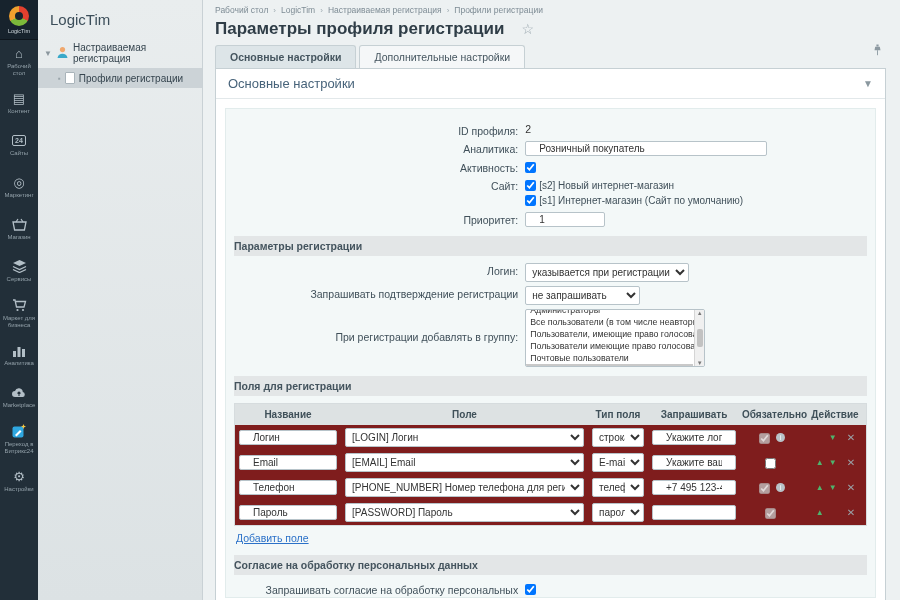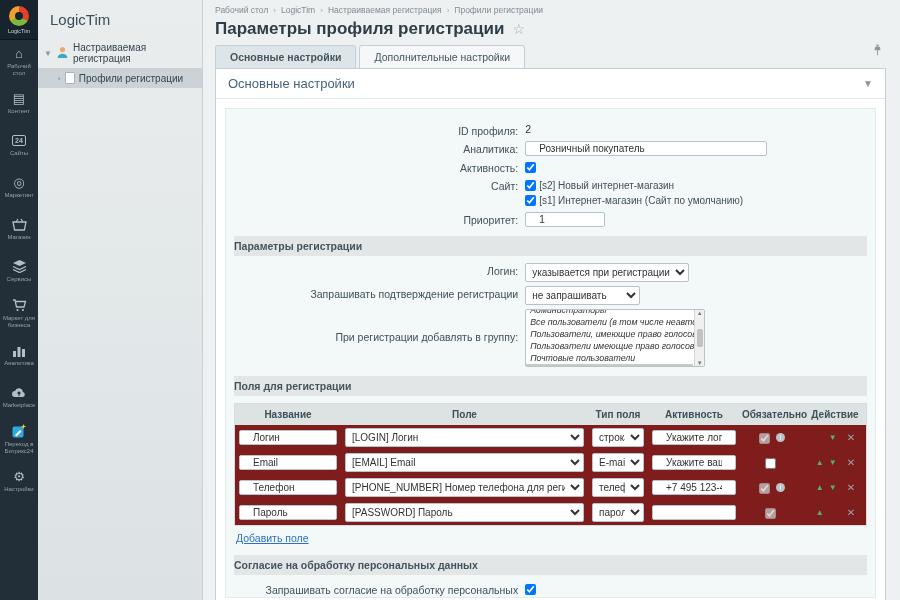--- a/index.html
+++ b/index.html
@@ -23,21 +23,21 @@
   .tree-row{display:flex;align-items:center;gap:4px;font-size:10px;color:#36454f;padding:4px 6px;cursor:pointer;}
   .tree-row.child{padding-left:20px;background:#ccd3d7;}
   .caret{color:#8b979e;font-size:8px;}
   .dash{color:#9aa5ab;font-size:8px;}
   .doc-ic{width:10px;height:12px;background:#fff;border:1px solid #a9b4ba;border-radius:1px;position:relative;}
   
   .main{position:absolute;left:203px;top:0;right:0;height:600px;}
   .crumbs{padding:5px 12px 2px;font-size:8.5px;color:#7e8c95;display:flex;gap:5px;align-items:center;}
   .crumb{cursor:pointer;}
   .crumb-sep{color:#9fabb2;font-size:8px;}
-  .page-title-row{padding:2px 12px 6px;display:flex;align-items:center;gap:8px;}
+  .page-title-row{padding:2px 12px 6px;display:flex;align-items:center;gap:17px;}
   .page-title{font-size:17px;font-weight:bold;color:#2f3d47;}
   .star{color:#9aa7af;font-size:14px;cursor:pointer;}
   .pin{position:absolute;right:18px;top:42px;color:#8c99a1;cursor:pointer;}
   .tabs{display:flex;gap:3px;padding:0 0 0 12px;}
   .tab{font-size:10.5px;color:#45555f;background:#f5f7f8;border:1px solid #c6d0d4;border-bottom:none;
     border-radius:3px 3px 0 0;padding:5px 14px;cursor:pointer;}
   .tab.active{background:#dde5e8;font-weight:bold;}
   .panel{margin:0 14px 0 12px;background:#fff;border:1px solid #c6d0d4;height:534px;position:relative;}
   .panel-head{display:flex;justify-content:space-between;align-items:center;padding:7px 12px;border-bottom:1px solid #e2e8ea;}
   .panel-head-title{font-size:13px;color:#47637a;}
@@ -46,21 +46,21 @@
   
   .frow{display:flex;align-items:flex-start;margin:4px 0;}
   .flabel{width:46%;text-align:right;padding-right:7px;font-size:10.5px;color:#40505a;padding-top:2px;}
   .fctrl{flex:1;font-size:10.5px;color:#333;}
   input[type=text]{border:1px solid #b7c3c9;border-radius:2px;font-size:10px;padding:2px 13px;height:15px;font-family:Liberation Sans, sans-serif;color:#333;background:#fff;}
   select{border:1px solid #b7c3c9;border-radius:2px;font-size:10px;padding:1px 2px;height:19px;font-family:inherit;color:#333;background:#fff;}
   input[type=checkbox]{width:11px;height:11px;margin:2px 3px 0 0;vertical-align:top;}
   .sitesline{font-size:10px;color:#40505a;line-height:1.5;}
   .secbar{background:#e3e6e7;text-align:left;font-size:10.5px;font-weight:bold;color:#44545e;padding:4px 0;margin:9px 0 7px;}
   
-  .gbox{width:180px;height:58px;border:1px solid #b7c3c9;background:#fff;position:relative;overflow:hidden;border-radius:2px;font-style:italic;}
+  .gbox{width:180px;height:58px;border:1px solid #b7c3c9;background:#fff;position:relative;overflow:hidden;border-radius:2px;}
   .gscroll{margin-top:-6px;padding-right:11px;}
   .gitem{font-size:8.8px;color:#333;padding:1px 4px;white-space:nowrap;cursor:pointer;}
   .gitem.sel{background:#c9c9c9;}
   .gsb{position:absolute;right:0;top:0;width:10px;height:100%;background:#f0f0f0;border-left:1px solid #d5d5d5;
     display:flex;flex-direction:column;justify-content:space-between;align-items:center;font-size:6px;color:#777;}
   .gthumb{width:6px;height:18px;background:#c2c2c2;border-radius:2px;}
   
   .ftable{border:1px solid #d6dcde;background:#7f1d1d;}
   .thead,.trow{display:grid;grid-template-columns:106px 1fr 60px 92px 64px 62px;}
   .thead{background:#dde2e3;}
@@ -277,21 +277,21 @@
         </div>
       </div>
 
       
       <div class="secbar">Поля для регистрации</div>
       <div class="ftable">
         <div class="thead">
           <div class="th">Название</div>
           <div class="th">Поле</div>
           <div class="th">Тип поля</div>
-          <div class="th">Активность</div>
+          <div class="th">Запрашивать</div>
           <div class="th">Обязательно</div>
           <div class="th">Действие</div>
         </div>
 
         <div class="trow">
           <div class="td">
               <input type="text" value="Логин" style="">
             </div>
           <div class="td">
               <select><option>[LOGIN] Логин</option></select>

